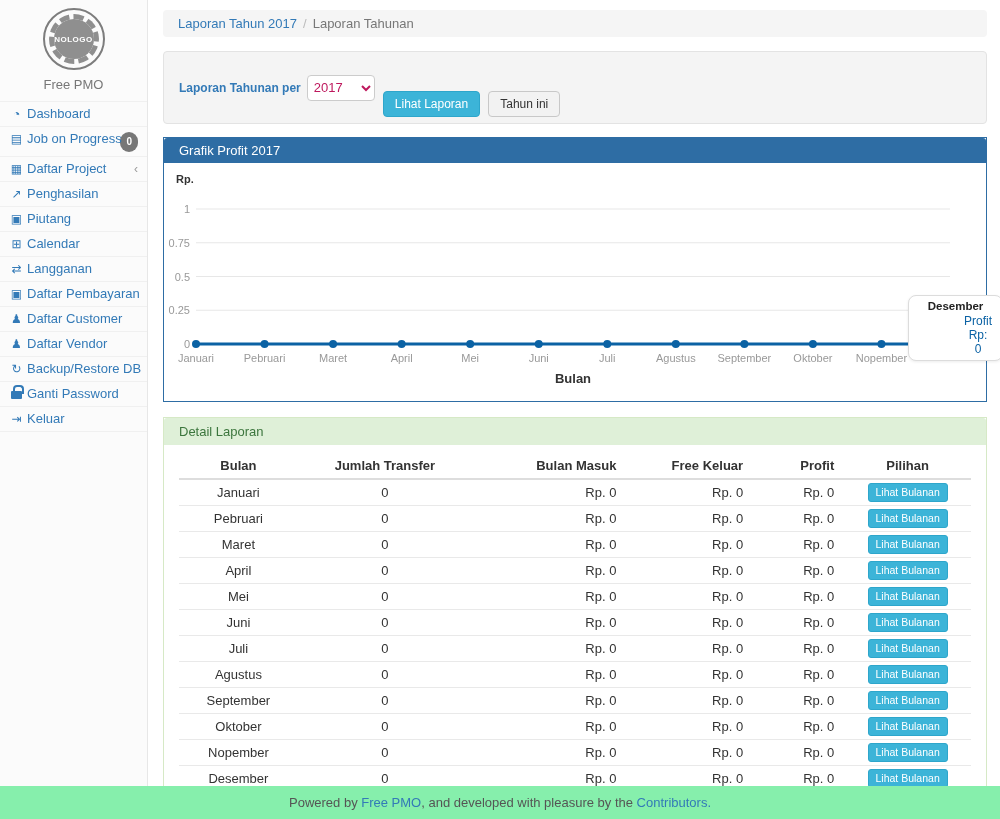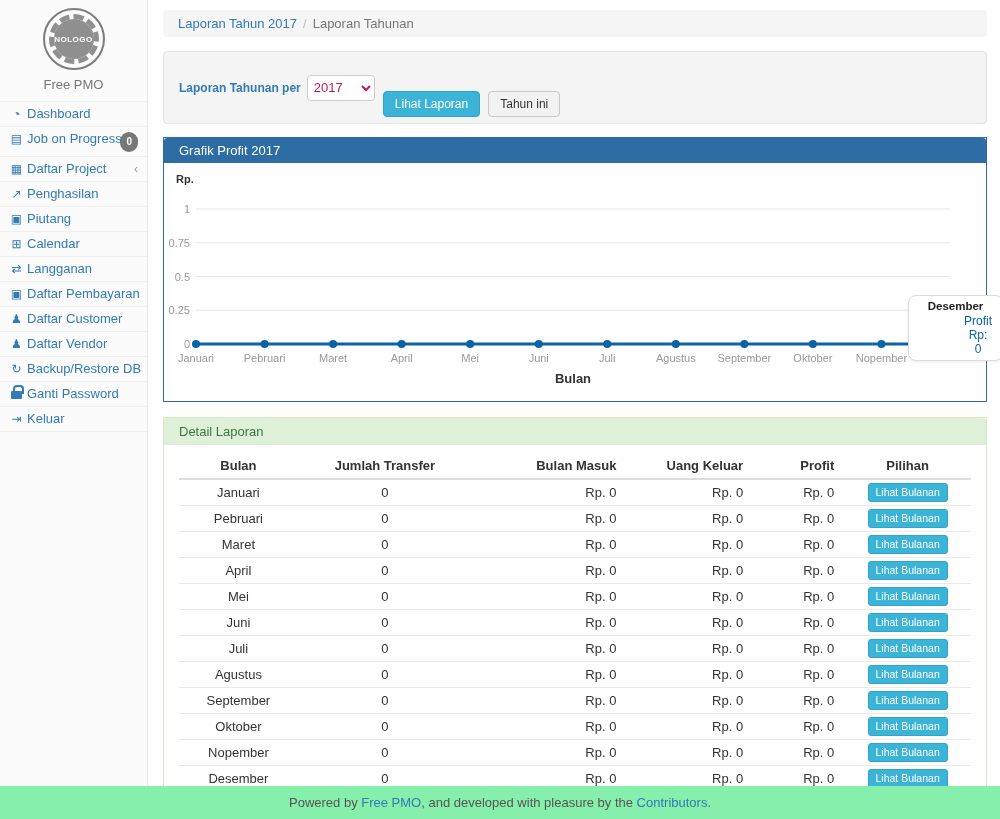--- a/index.html
+++ b/index.html
@@ -208,21 +208,21 @@
 
   <div class="panel panel-success">
     <div class="panel-heading">Detail Laporan</div>
     <div class="panel-body table-wrap">
       <table class="report">
         <thead>
             <tr>
               <th>Bulan</th>
               <th>Jumlah Transfer</th>
               <th>Bulan Masuk</th>
-              <th>Uang Keluar</th>
+              <th>Free Keluar</th>
               <th>Profit</th>
               <th>Pilihan</th>
             </tr>
           </thead>
         <tbody>
             <tr>
               <td>Januari</td>
               <td>0</td>
               <td>Rp. 0</td>
               <td>Rp. 0</td>

